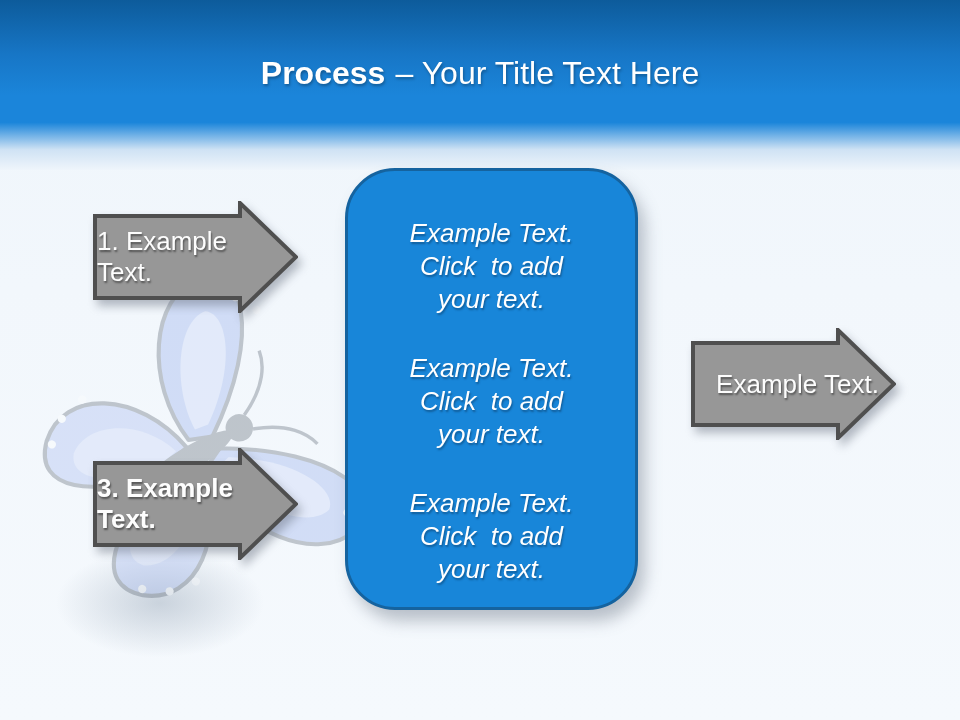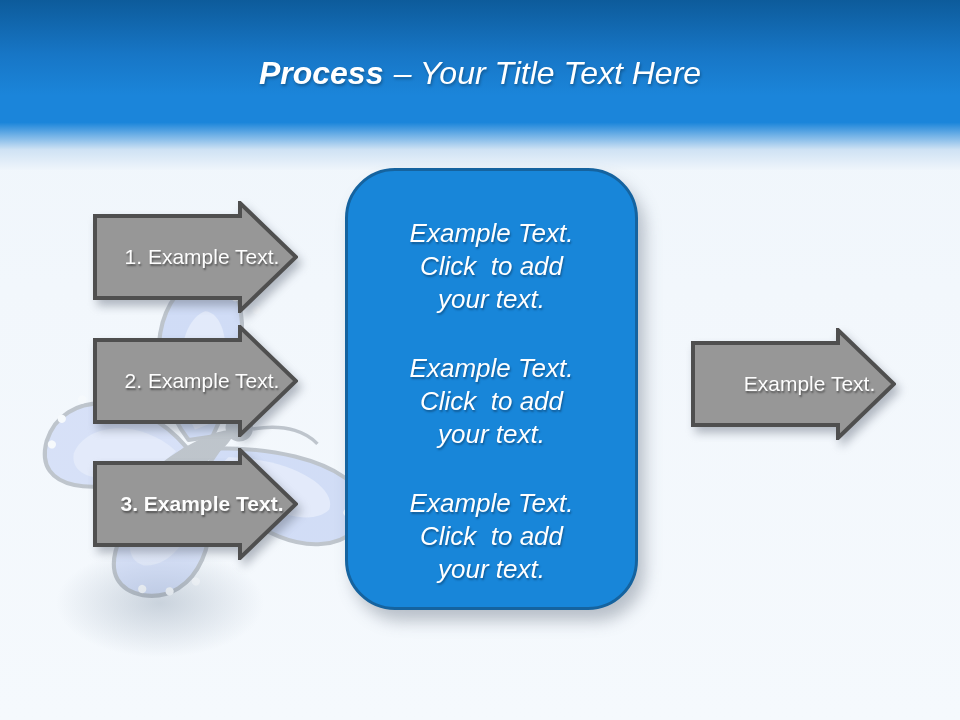--- a/index.html
+++ b/index.html
@@ -11,36 +11,35 @@
   
   .header{
     position:absolute;left:0;top:0;width:960px;height:170px;
     background:linear-gradient(180deg,
       #0d5b9b 0%,#1776c6 32%,#1b85da 56%,#1b85da 72%,#cfe2f4 88%,#eff5fb 100%);
   }
   .title{
     position:absolute;left:0;top:55px;width:960px;text-align:center;
     color:#ffffff;font-size:32px;line-height:36px;
     text-shadow:1px 2px 3px rgba(0,0,0,0.30);
-    font-style:italic;
   }
   .title .bold{font-weight:700;margin-right:0.32em;}
   .title .rest{font-weight:400;}
   
   .butterfly{position:absolute;left:30px;top:268px;width:330px;height:375px;opacity:0.33;}
   .butterfly-shadow{
     position:absolute;left:55px;top:548px;width:210px;height:110px;border-radius:50%;
     background:radial-gradient(ellipse at center,rgba(150,165,182,0.45) 0%,rgba(150,165,182,0) 70%);
   }
   
   .arrow{position:absolute;width:205px;height:112px;}
   .arrow svg{position:absolute;left:0;top:0;filter:drop-shadow(4px 6px 5px rgba(95,105,120,0.45));}
   .arrow-label{
-    position:absolute;left:16px;top:0;height:112px;display:flex;align-items:center;justify-content:center;
-    color:#fdfdfd;font-size:21px;text-shadow:1px 2px 2px rgba(0,0,0,0.45);white-space:pre-wrap;
+    position:absolute;left:4px;top:0;height:112px;display:flex;align-items:center;justify-content:center;
+    color:#fdfdfd;font-size:26px;text-shadow:1px 2px 2px rgba(0,0,0,0.45);white-space:pre-wrap;
   }
   .arrow-label.step{width:186px;}
   .arrow-label.out{width:205px;}
   .arrow1{left:93px;top:201px;}
   .arrow2{left:93px;top:325px;}
   .arrow3{left:93px;top:448px;font-weight:bold;}
   .arrow-right{left:691px;top:328px;}
   
   .content-box{
     position:absolute;left:345px;top:168px;width:293px;height:442px;box-sizing:border-box;
@@ -96,26 +95,20 @@
     </g>
   </svg>
 
   <div class="arrow arrow1">
     <svg width="205" height="112" viewBox="0 0 205 112">
       <polygon points="2,15 147,15 147,2 203,56 147,110 147,97 2,97" fill="#979797" stroke="#4f4f4f" stroke-width="4"></polygon>
     </svg>
     <div class="arrow-label step">1. Example Text.</div>
   </div>
 
-  <div class="arrow arrow2">
-    <svg width="205" height="112" viewBox="0 0 205 112">
-      <polygon points="2,15 147,15 147,2 203,56 147,110 147,97 2,97" fill="#979797" stroke="#4f4f4f" stroke-width="4"></polygon>
-    </svg>
-    <div class="arrow-label step">2. Example Text.</div>
-  </div>
 
   <div class="arrow arrow3">
     <svg width="205" height="112" viewBox="0 0 205 112">
       <polygon points="2,15 147,15 147,2 203,56 147,110 147,97 2,97" fill="#979797" stroke="#4f4f4f" stroke-width="4"></polygon>
     </svg>
     <div class="arrow-label step">3. Example Text.</div>
   </div>
 
   <div class="content-box">
     <div class="text-block">

